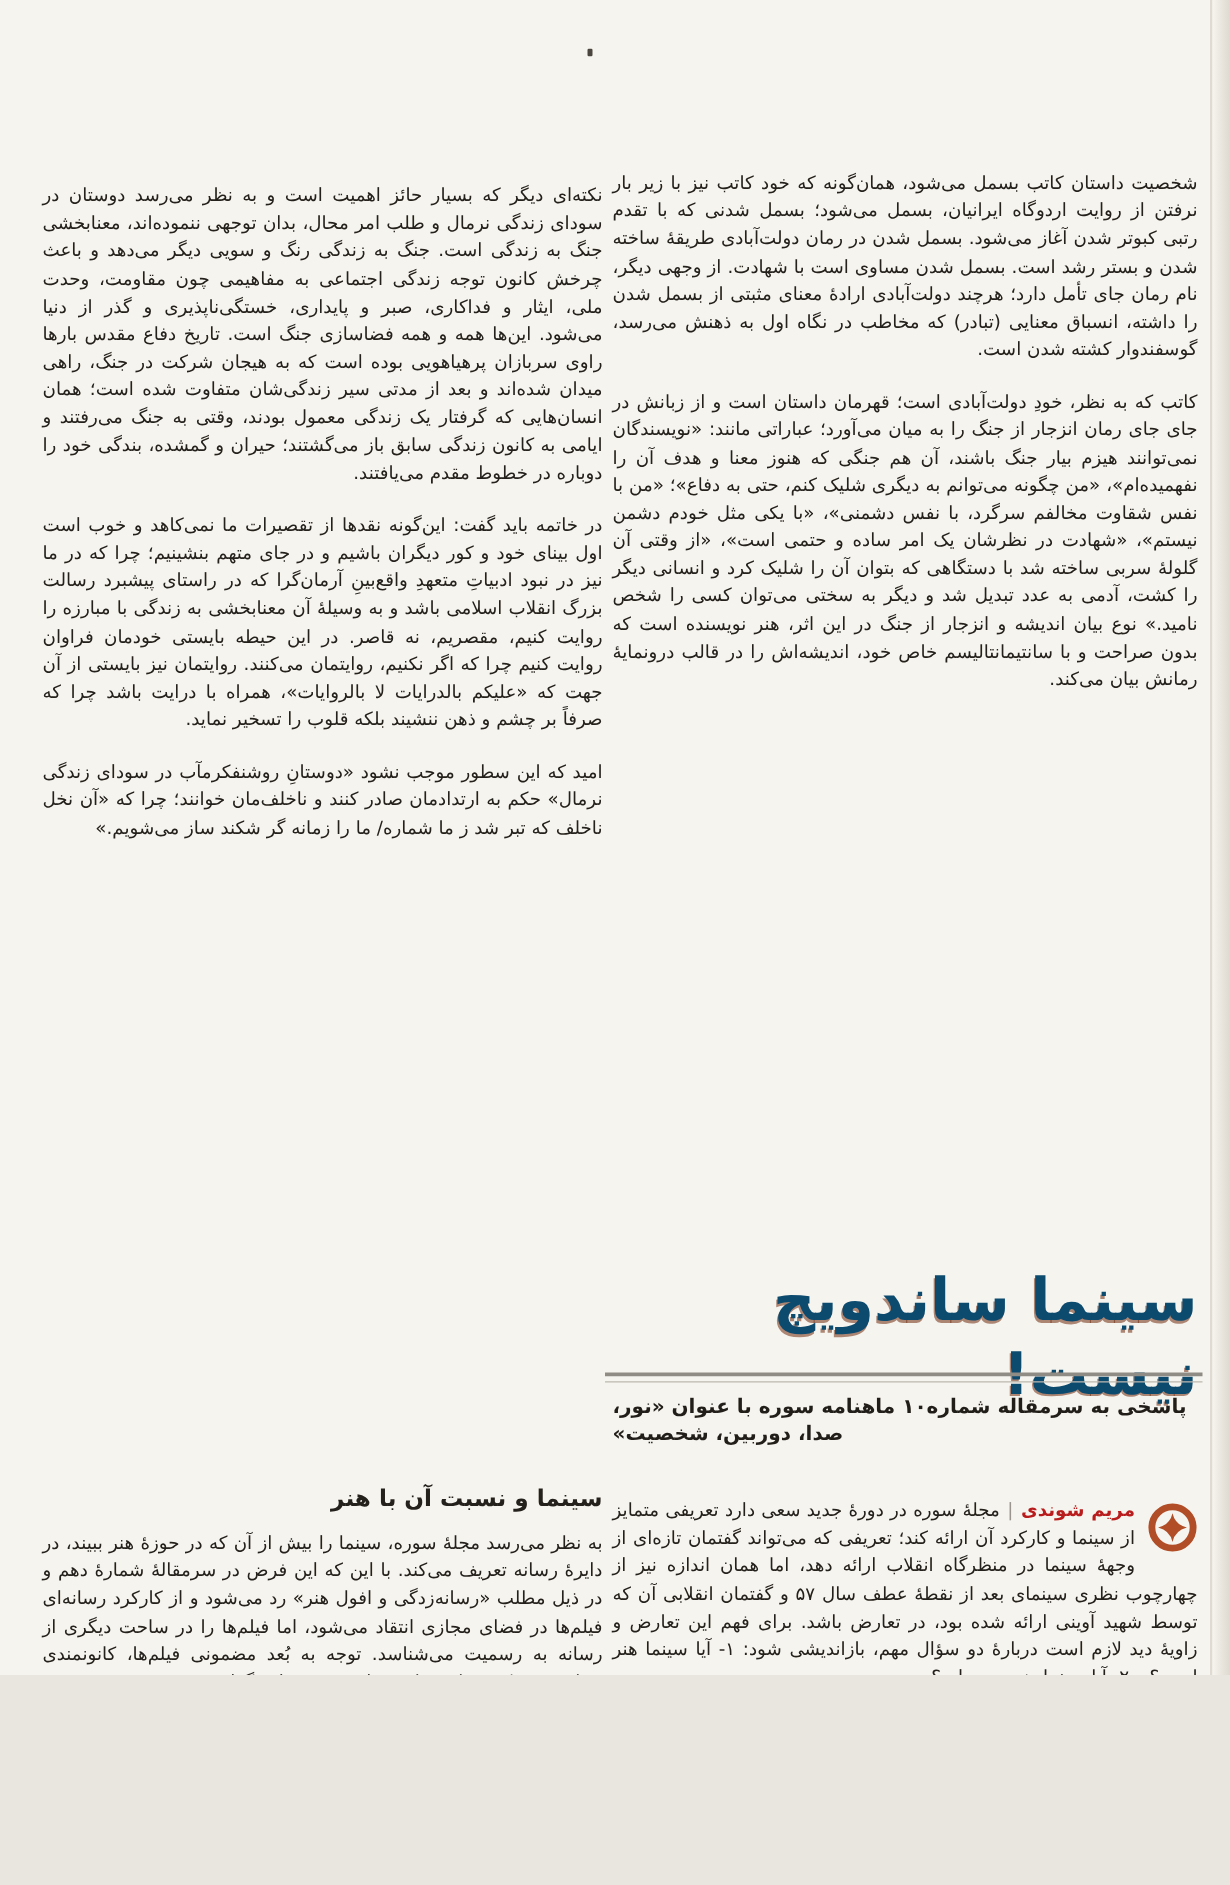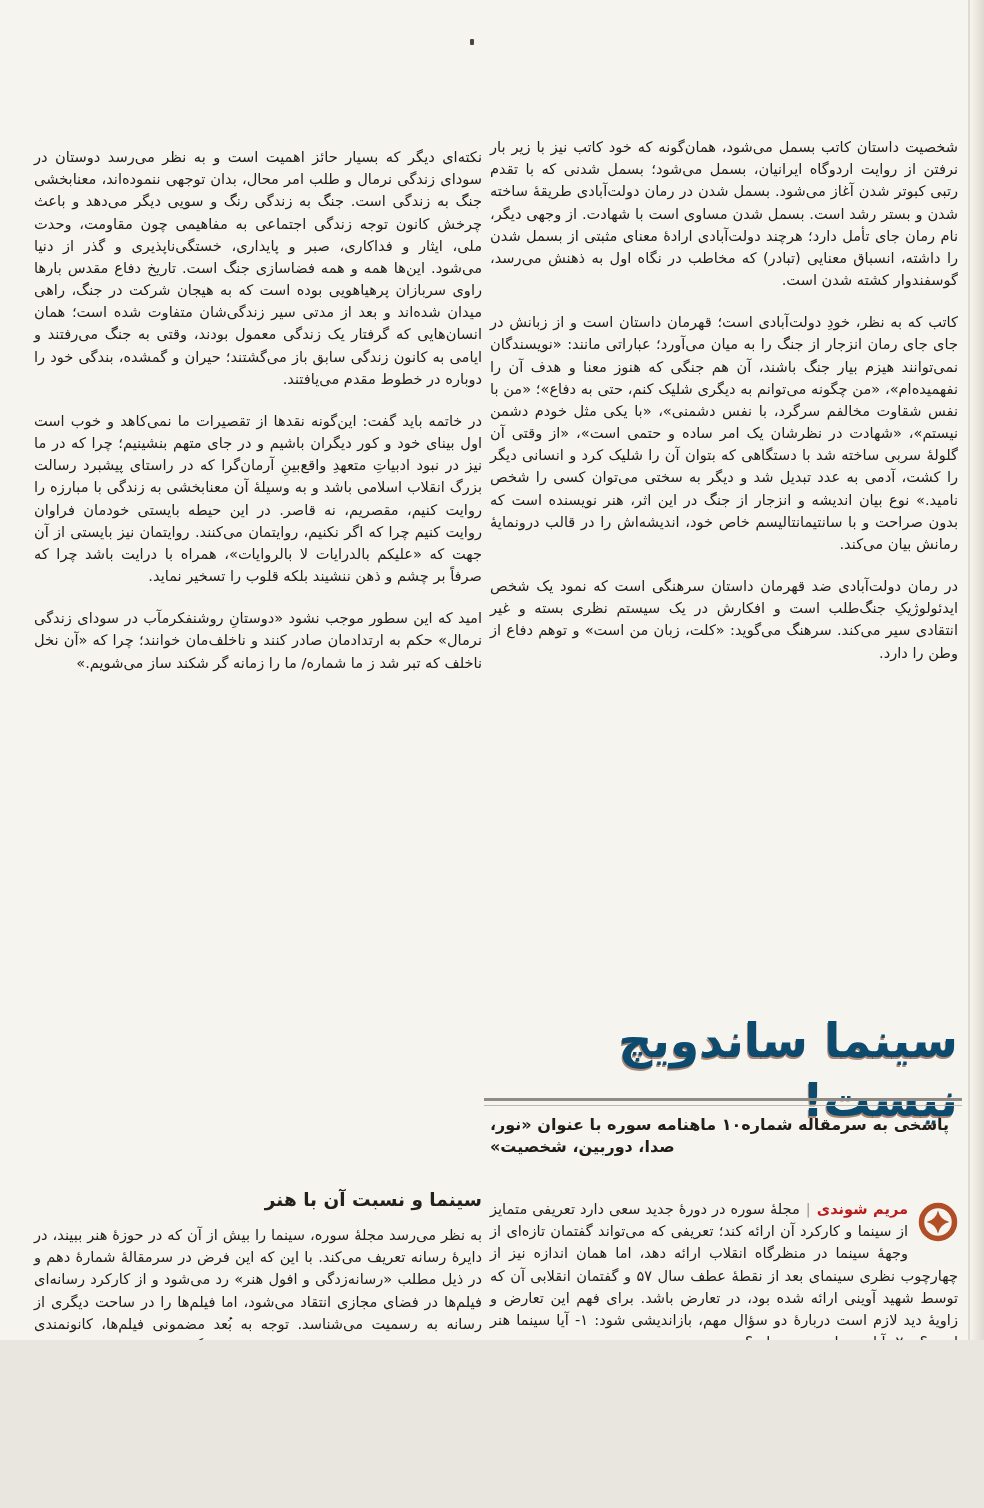--- a/index.html
+++ b/index.html
@@ -78,21 +78,20 @@
 </head>
 <body>
 
 <div class="page">
 
   <span class="speck"></span>
 
   <section class="col-a body-text">
     <p>شخصیت داستان کاتب بسمل می‌شود، همان‌گونه که خود کاتب نیز با زیر بار نرفتن از روایت اردوگاه ایرانیان، بسمل می‌شود؛ بسمل شدنی که با تقدم رتبی کبوتر شدن آغاز می‌شود. بسمل شدن در رمان دولت‌آبادی طریقهٔ ساخته شدن و بستر رشد است. بسمل شدن مساوی است با شهادت. از وجهی دیگر، نام رمان جای تأمل دارد؛ هرچند دولت‌آبادی ارادهٔ معنای مثبتی از بسمل شدن را داشته، انسباق معنایی (تبادر) که مخاطب در نگاه اول به ذهنش می‌رسد، گوسفندوار کشته شدن است.</p>
     <p>کاتب که به نظر، خودِ دولت‌آبادی است؛ قهرمان داستان است و از زبانش در جای جای رمان انزجار از جنگ را به میان می‌آورد؛ عباراتی مانند: «نویسندگان نمی‌توانند هیزم بیار جنگ باشند، آن هم جنگی که هنوز معنا و هدف آن را نفهمیده‌ام»، «من چگونه می‌توانم به دیگری شلیک کنم، حتی به دفاع»؛ «من با نفس شقاوت مخالفم سرگرد، با نفس دشمنی»، «با یکی مثل خودم دشمن نیستم»، «شهادت در نظرشان یک امر ساده و حتمی است»، «از وقتی آن گلولهٔ سربی ساخته شد با دستگاهی که بتوان آن را شلیک کرد و انسانی دیگر را کشت، آدمی به عدد تبدیل شد و دیگر به سختی می‌توان کسی را شخص نامید.» نوع بیان اندیشه و انزجار از جنگ در این اثر، هنر نویسنده است که بدون صراحت و با سانتیمانتالیسم خاص خود، اندیشه‌اش را در قالب درونمایهٔ رمانش بیان می‌کند.</p>
-    <p>در رمان دولت‌آبادی ضد قهرمان داستان سرهنگی است که نمود یک شخص ایدئولوژیکِ جنگ‌طلب است و افکارش در یک سیستم نظری بسته و غیر انتقادی سیر می‌کند. سرهنگ می‌گوید: «کلت، زبان من است» و توهم دفاع از وطن را دارد.</p>
   </section>
 
   <section class="col-b body-text">
     <p>نکته‌ای دیگر که بسیار حائز اهمیت است و به نظر می‌رسد دوستان در سودای زندگی نرمال و طلب امر محال، بدان توجهی ننموده‌اند، معنابخشی جنگ به زندگی است. جنگ به زندگی رنگ و سویی دیگر می‌دهد و باعث چرخش کانون توجه زندگی اجتماعی به مفاهیمی چون مقاومت، وحدت ملی، ایثار و فداکاری، صبر و پایداری، خستگی‌ناپذیری و گذر از دنیا می‌شود. این‌ها همه و همه فضاسازی جنگ است. تاریخ دفاع مقدس بارها راوی سربازان پرهیاهویی بوده است که به هیجان شرکت در جنگ، راهی میدان شده‌اند و بعد از مدتی سیر زندگی‌شان متفاوت شده است؛ همان انسان‌هایی که گرفتار یک زندگی معمول بودند، وقتی به جنگ می‌رفتند و ایامی به کانون زندگی سابق باز می‌گشتند؛ حیران و گمشده، بندگی خود را دوباره در خطوط مقدم می‌یافتند.</p>
     <p>در خاتمه باید گفت: این‌گونه نقدها از تقصیرات ما نمی‌کاهد و خوب است اول بینای خود و کور دیگران باشیم و در جای متهم بنشینیم؛ چرا که در ما نیز در نبود ادبیاتِ متعهدِ واقع‌بینِ آرمان‌گرا که در راستای پیشبرد رسالت بزرگ انقلاب اسلامی باشد و به وسیلهٔ آن معنابخشی به زندگی با مبارزه را روایت کنیم، مقصریم، نه قاصر. در این حیطه بایستی خودمان فراوان روایت کنیم چرا که اگر نکنیم، روایتمان می‌کنند. روایتمان نیز بایستی از آن جهت که «علیکم بالدرایات لا بالروایات»، همراه با درایت باشد چرا که صرفاً بر چشم و ذهن ننشیند بلکه قلوب را تسخیر نماید.</p>
     <p>امید که این سطور موجب نشود «دوستانِ روشنفکرمآب در سودای زندگی نرمال» حکم به ارتدادمان صادر کنند و ناخلف‌مان خوانند؛ چرا که «آن نخل ناخلف که تبر شد ز ما شماره/ ما را زمانه گر شکند ساز می‌شویم.»</p>
   </section>
 
   <h1 class="headline">سینما ساندویچ نیست!</h1>
   <div class="headline-rule"></div>

